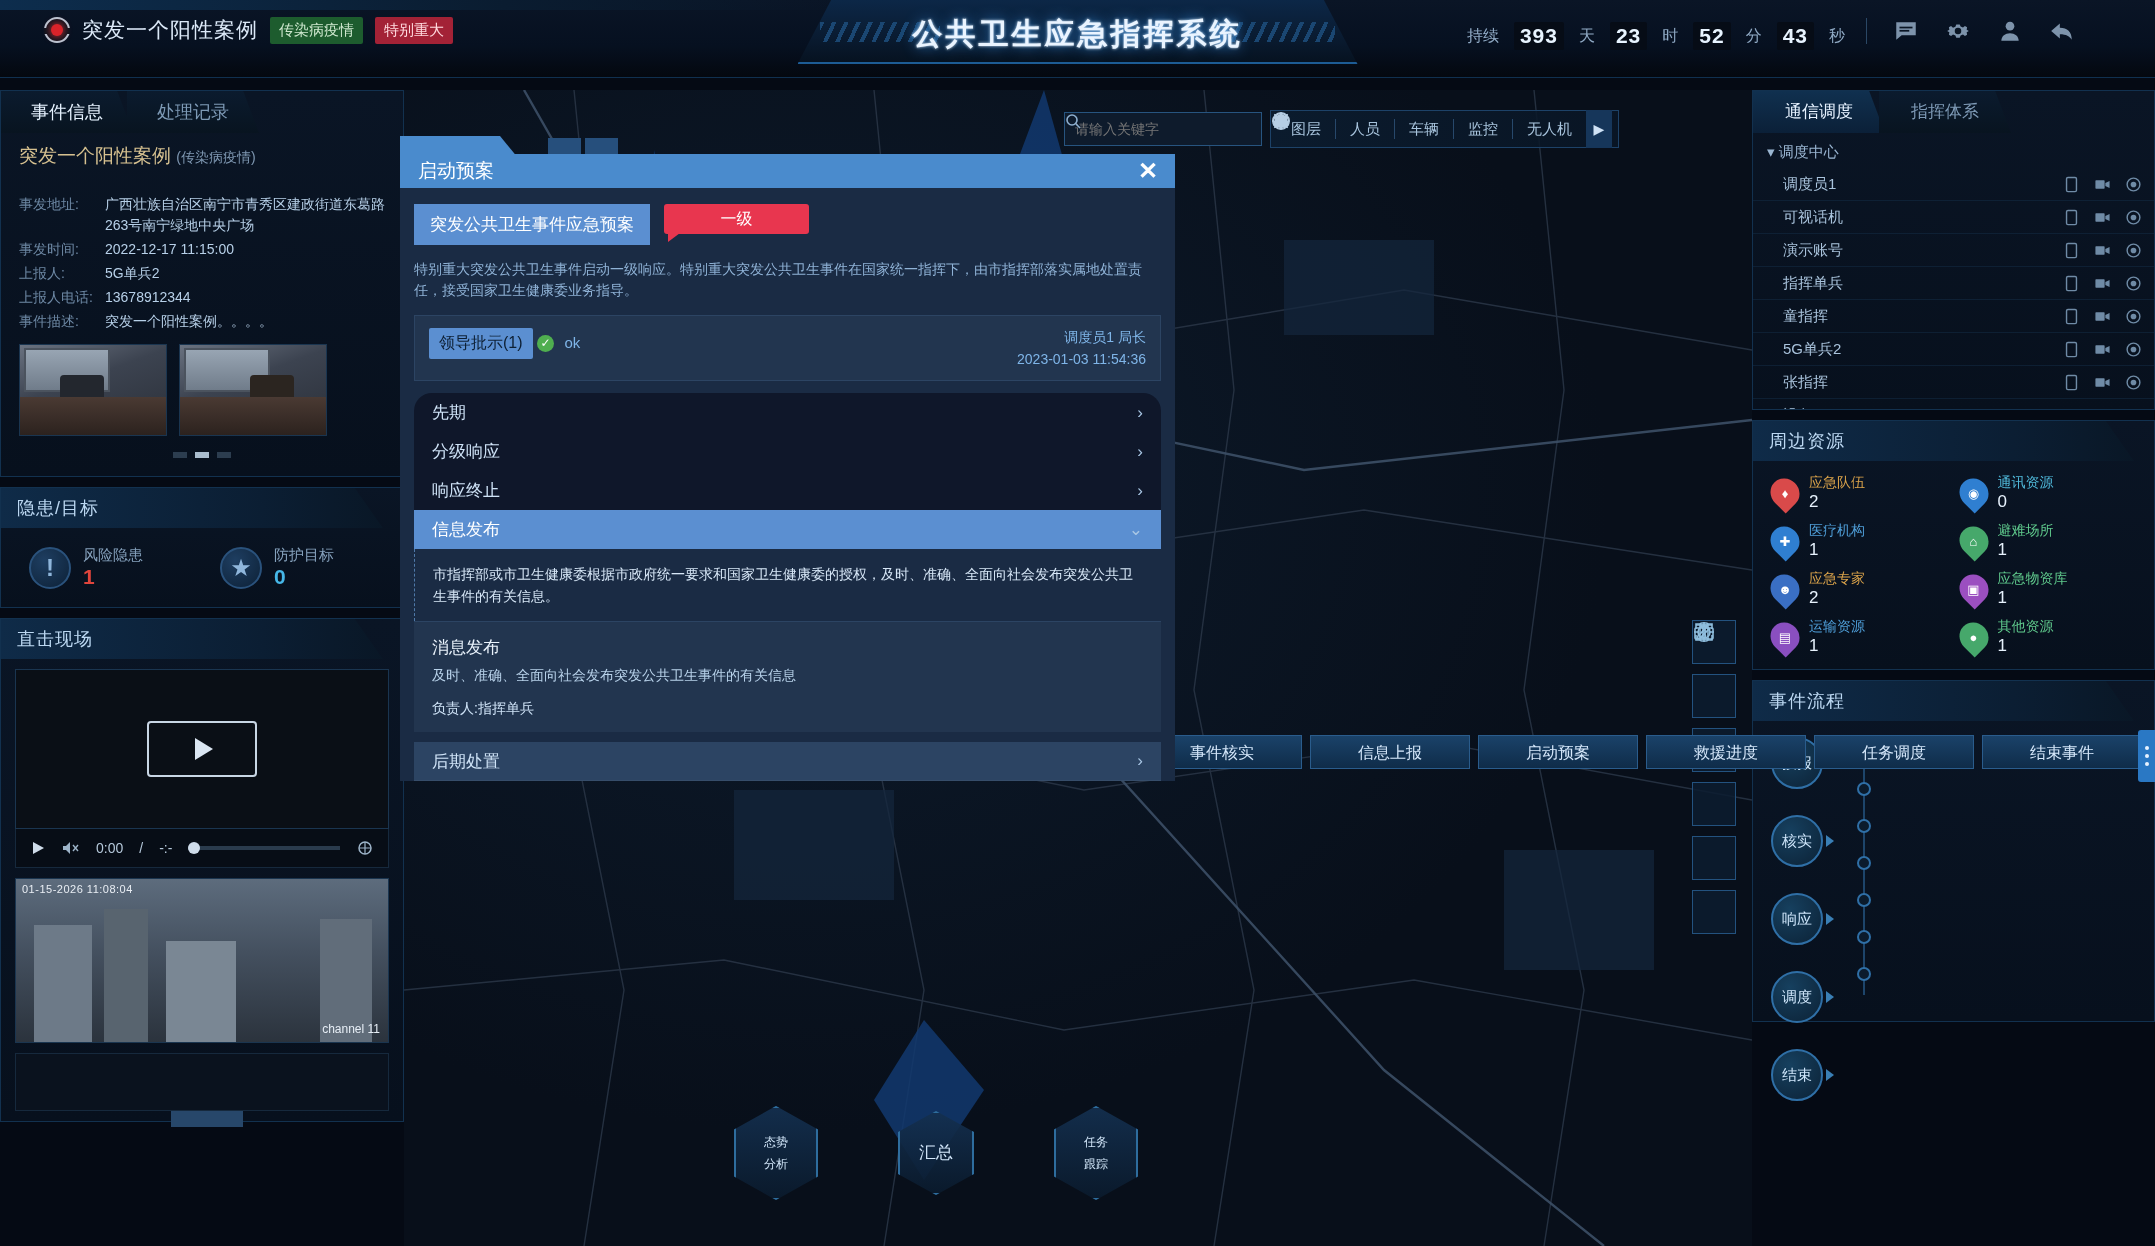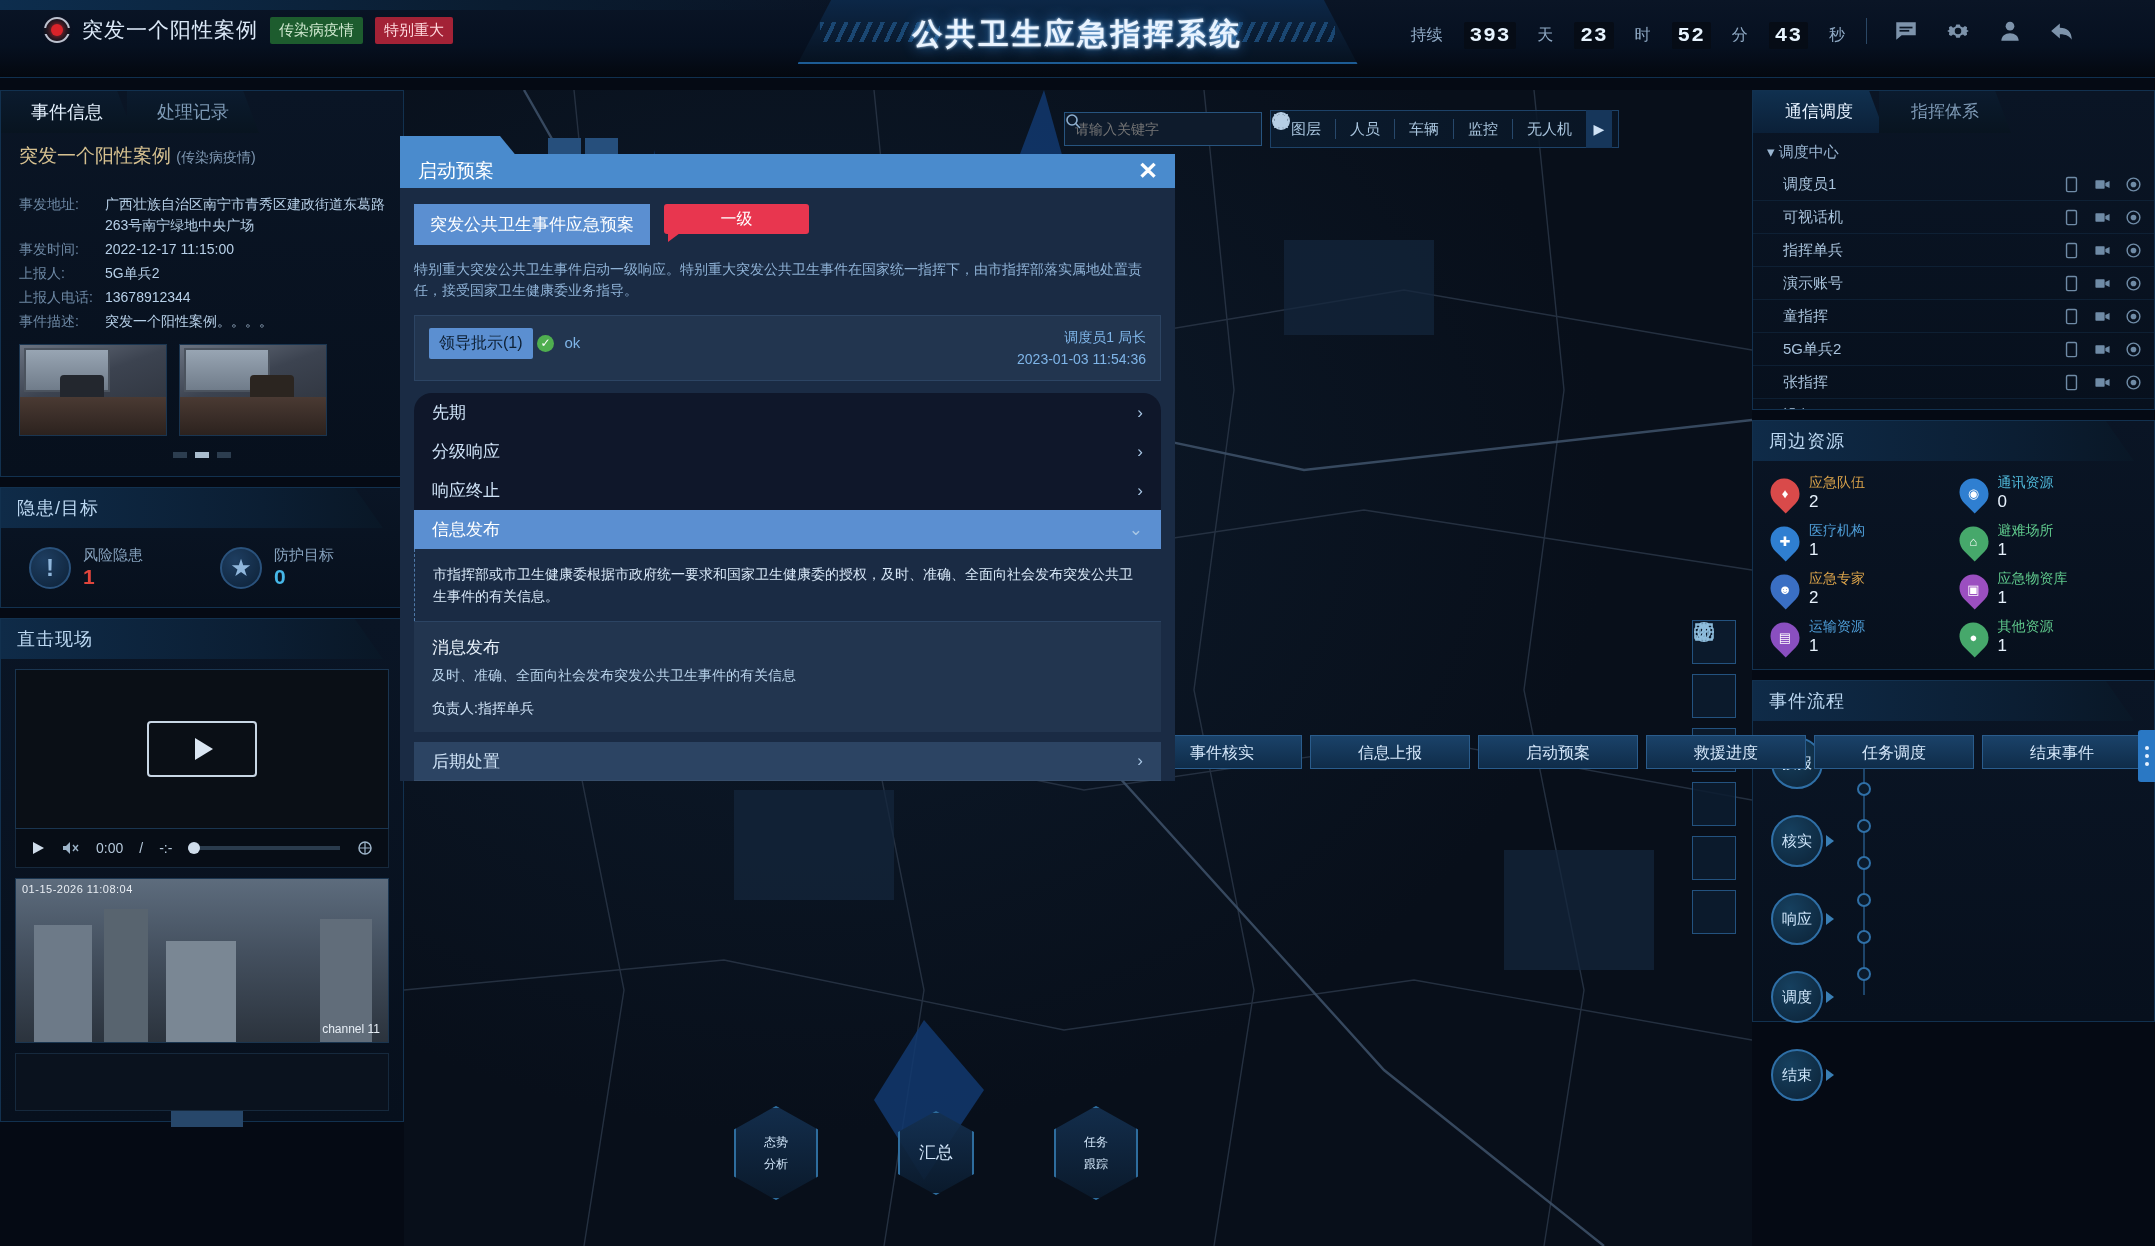--- a/index.html
+++ b/index.html
@@ -58,21 +58,21 @@
     content:''; position:absolute; left:-2px; top:9px; width:26px; height:6px;
     background:#0a121d;
   }
   .evt-name { font-size: 21px; color:#dce9f8; letter-spacing:1px; }
   .tag { font-size: 15px; padding: 4px 9px; border-radius:2px; color:#e8f3e8; }
   .tag.green { background:#1d5c2e; color:#cfe8cf; }
   .tag.red { background:#a32236; color:#ffd9de; }
 
   .timer {
     position:absolute; right: 310px; top: 22px; font-size: 16px; color:#8fa9c4;
-    display:flex; align-items:center; gap: 21px; white-space:nowrap;font-family:Liberation Mono, monospace;
+    display:flex; align-items:center; gap: 15px; white-space:nowrap;
   }
   .timer .num {
     font-size: 21px; color:#e8f4ff; background:#060c16; padding: 2px 6px;
     border-radius:2px; font-weight:bold; letter-spacing:1px;
   }
   .header-icons {
     position:absolute; right: 80px; top: 18px; display:flex; align-items:center; gap:26px;
   }
   .header-icons .divider { width:1px; height:26px; background:#2a4765; }
   .hicon { width: 26px; height:26px; fill:#7d93ab; cursor:pointer; }
@@ -802,37 +802,37 @@
                 <rect x="2" y="6" width="13" height="12" rx="1"></rect>
                 <path d="M16 10l6-3v10l-6-3z"></path>
               </svg>
             <svg class="tact" viewBox="0 0 24 24">
                 <circle cx="12" cy="12" r="9" fill="none" stroke="#6f8ba6" stroke-width="2"></circle>
                 <circle cx="12" cy="12" r="4"></circle>
               </svg>
           </span>
         </div>
         <div class="tree-row">
-          <span class="nm">指挥单兵</span>
+          <span class="nm">演示账号</span>
           <span class="acts">
             <svg class="tact" viewBox="0 0 24 24">
                 <rect x="5" y="2" width="14" height="20" rx="2" fill="none" stroke="#6f8ba6" stroke-width="2"></rect>
               </svg>
             <svg class="tact" viewBox="0 0 24 24">
                 <rect x="2" y="6" width="13" height="12" rx="1"></rect>
                 <path d="M16 10l6-3v10l-6-3z"></path>
               </svg>
             <svg class="tact" viewBox="0 0 24 24">
                 <circle cx="12" cy="12" r="9" fill="none" stroke="#6f8ba6" stroke-width="2"></circle>
                 <circle cx="12" cy="12" r="4"></circle>
               </svg>
           </span>
         </div>
         <div class="tree-row">
-          <span class="nm">演示账号</span>
+          <span class="nm">指挥单兵</span>
           <span class="acts">
             <svg class="tact" viewBox="0 0 24 24">
                 <rect x="5" y="2" width="14" height="20" rx="2" fill="none" stroke="#6f8ba6" stroke-width="2"></rect>
               </svg>
             <svg class="tact" viewBox="0 0 24 24">
                 <rect x="2" y="6" width="13" height="12" rx="1"></rect>
                 <path d="M16 10l6-3v10l-6-3z"></path>
               </svg>
             <svg class="tact" viewBox="0 0 24 24">
                 <circle cx="12" cy="12" r="9" fill="none" stroke="#6f8ba6" stroke-width="2"></circle>

